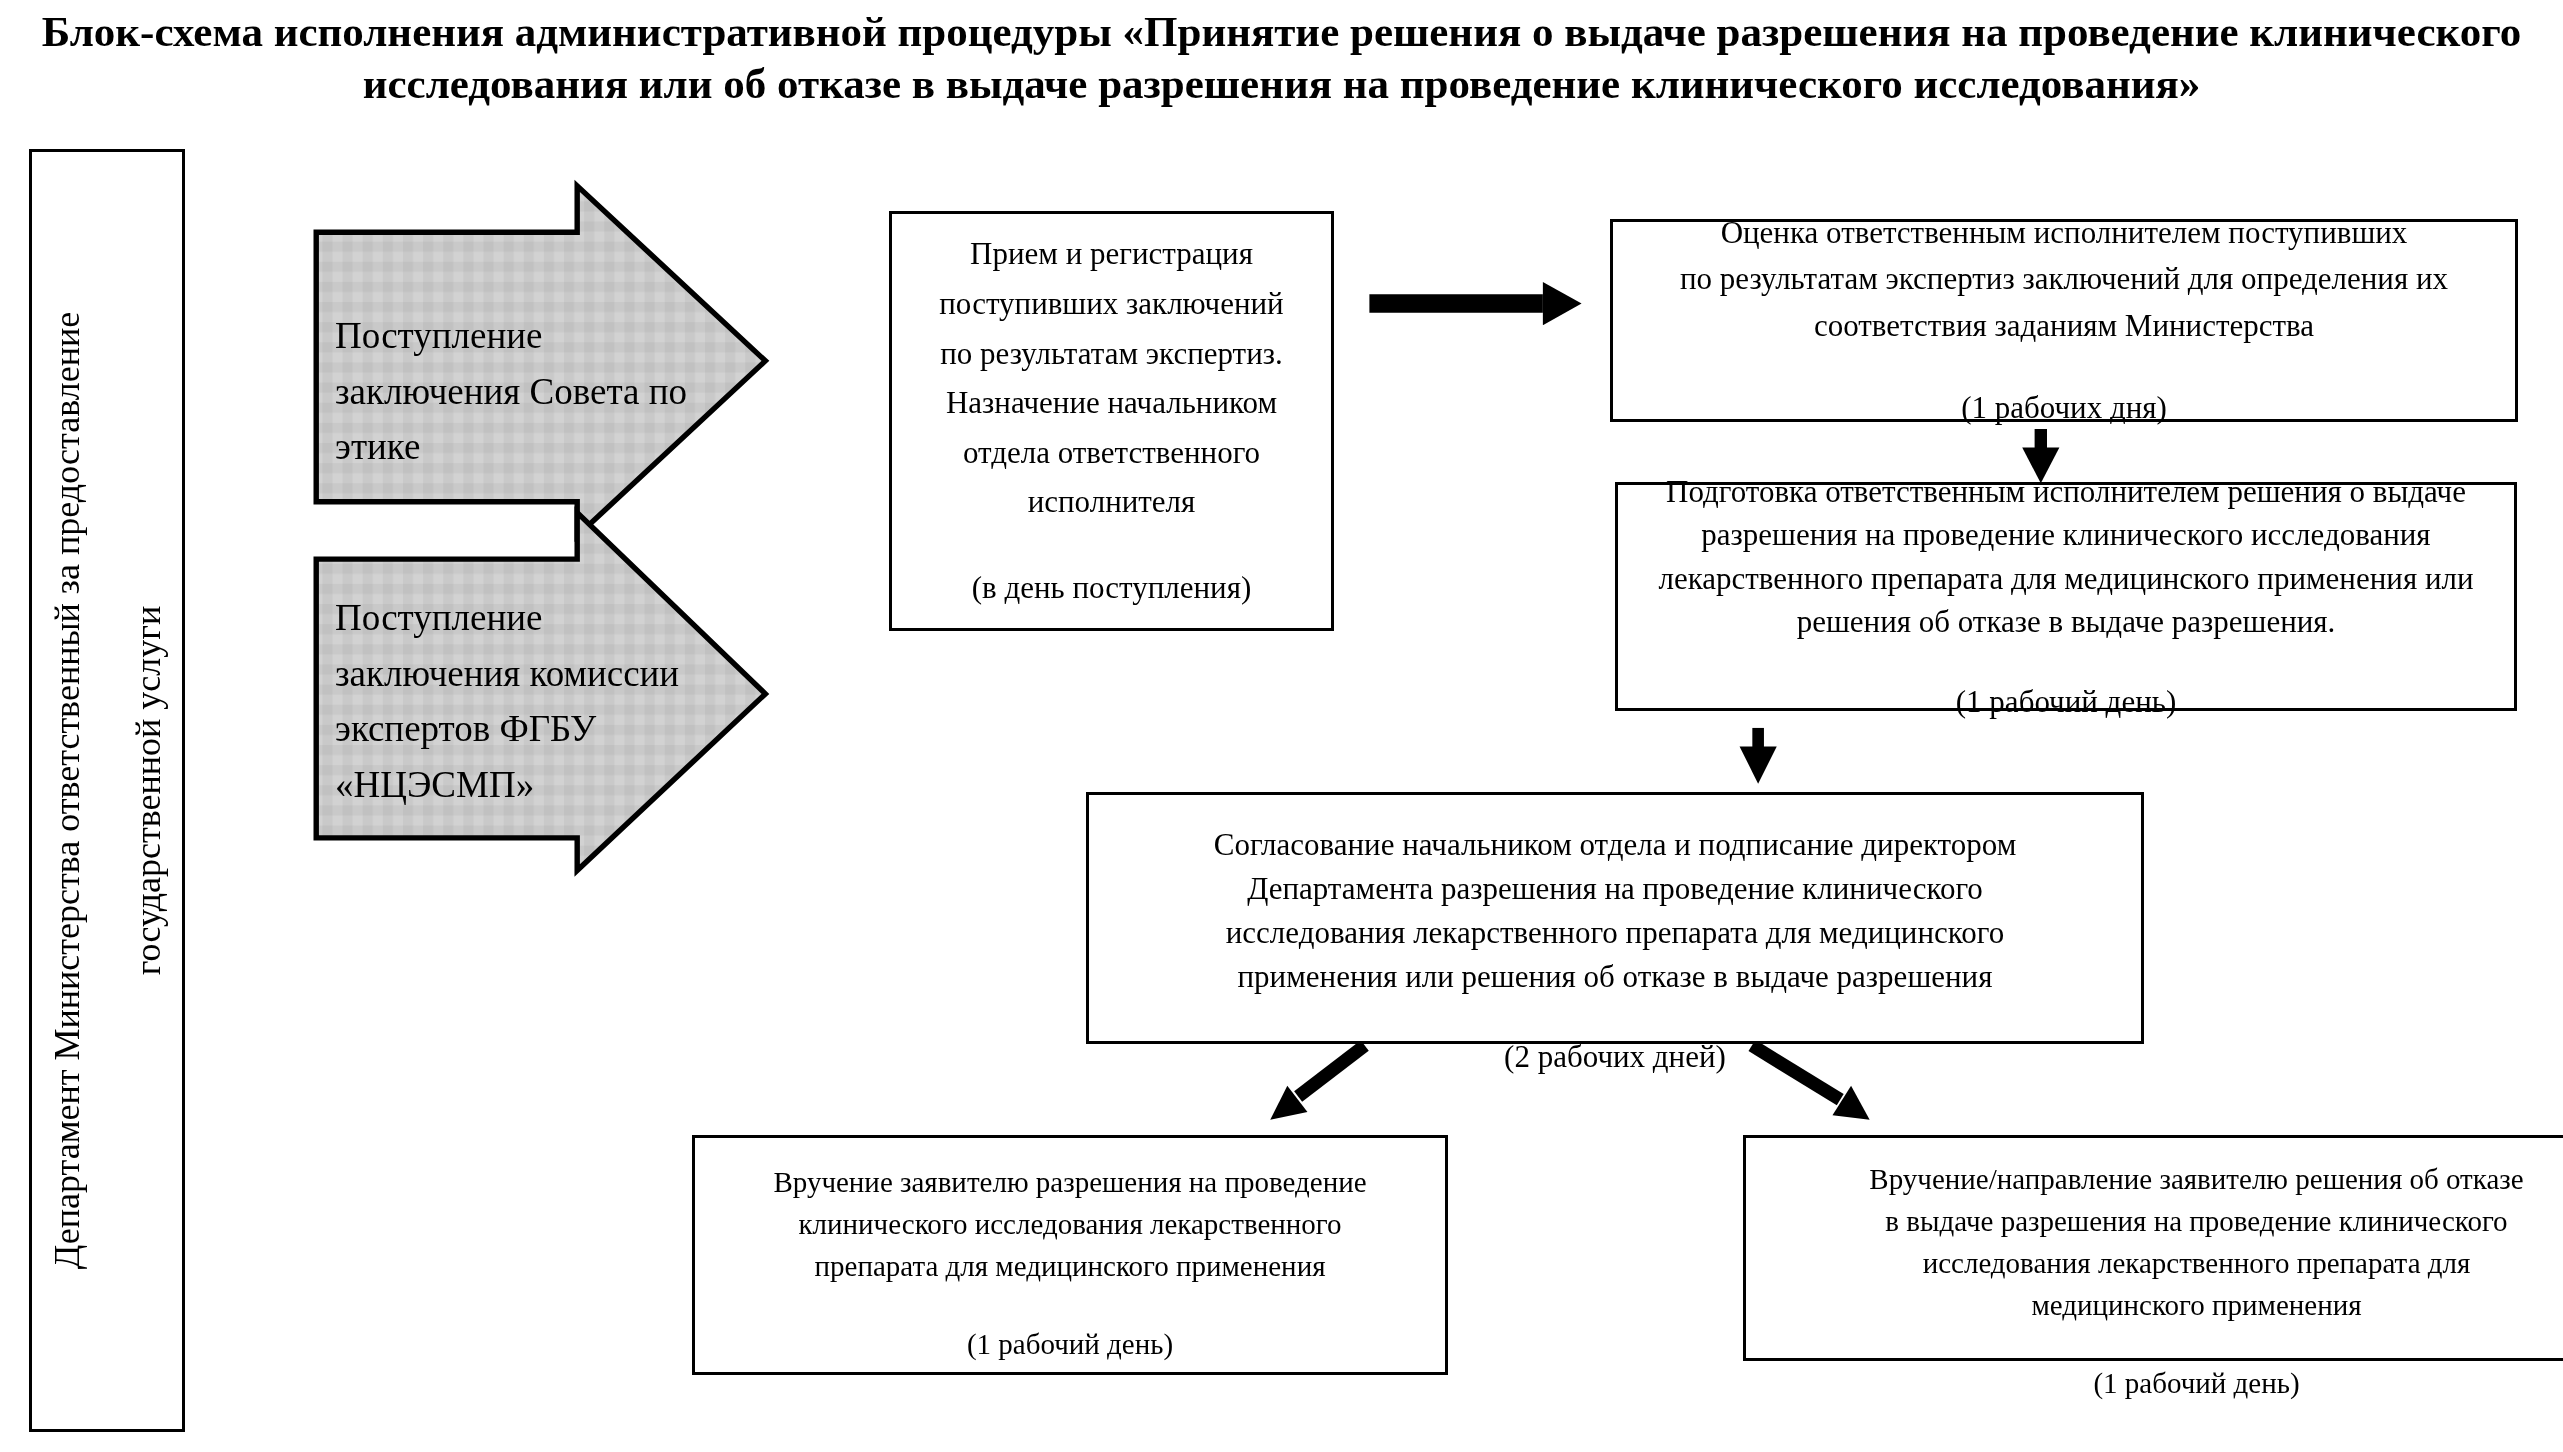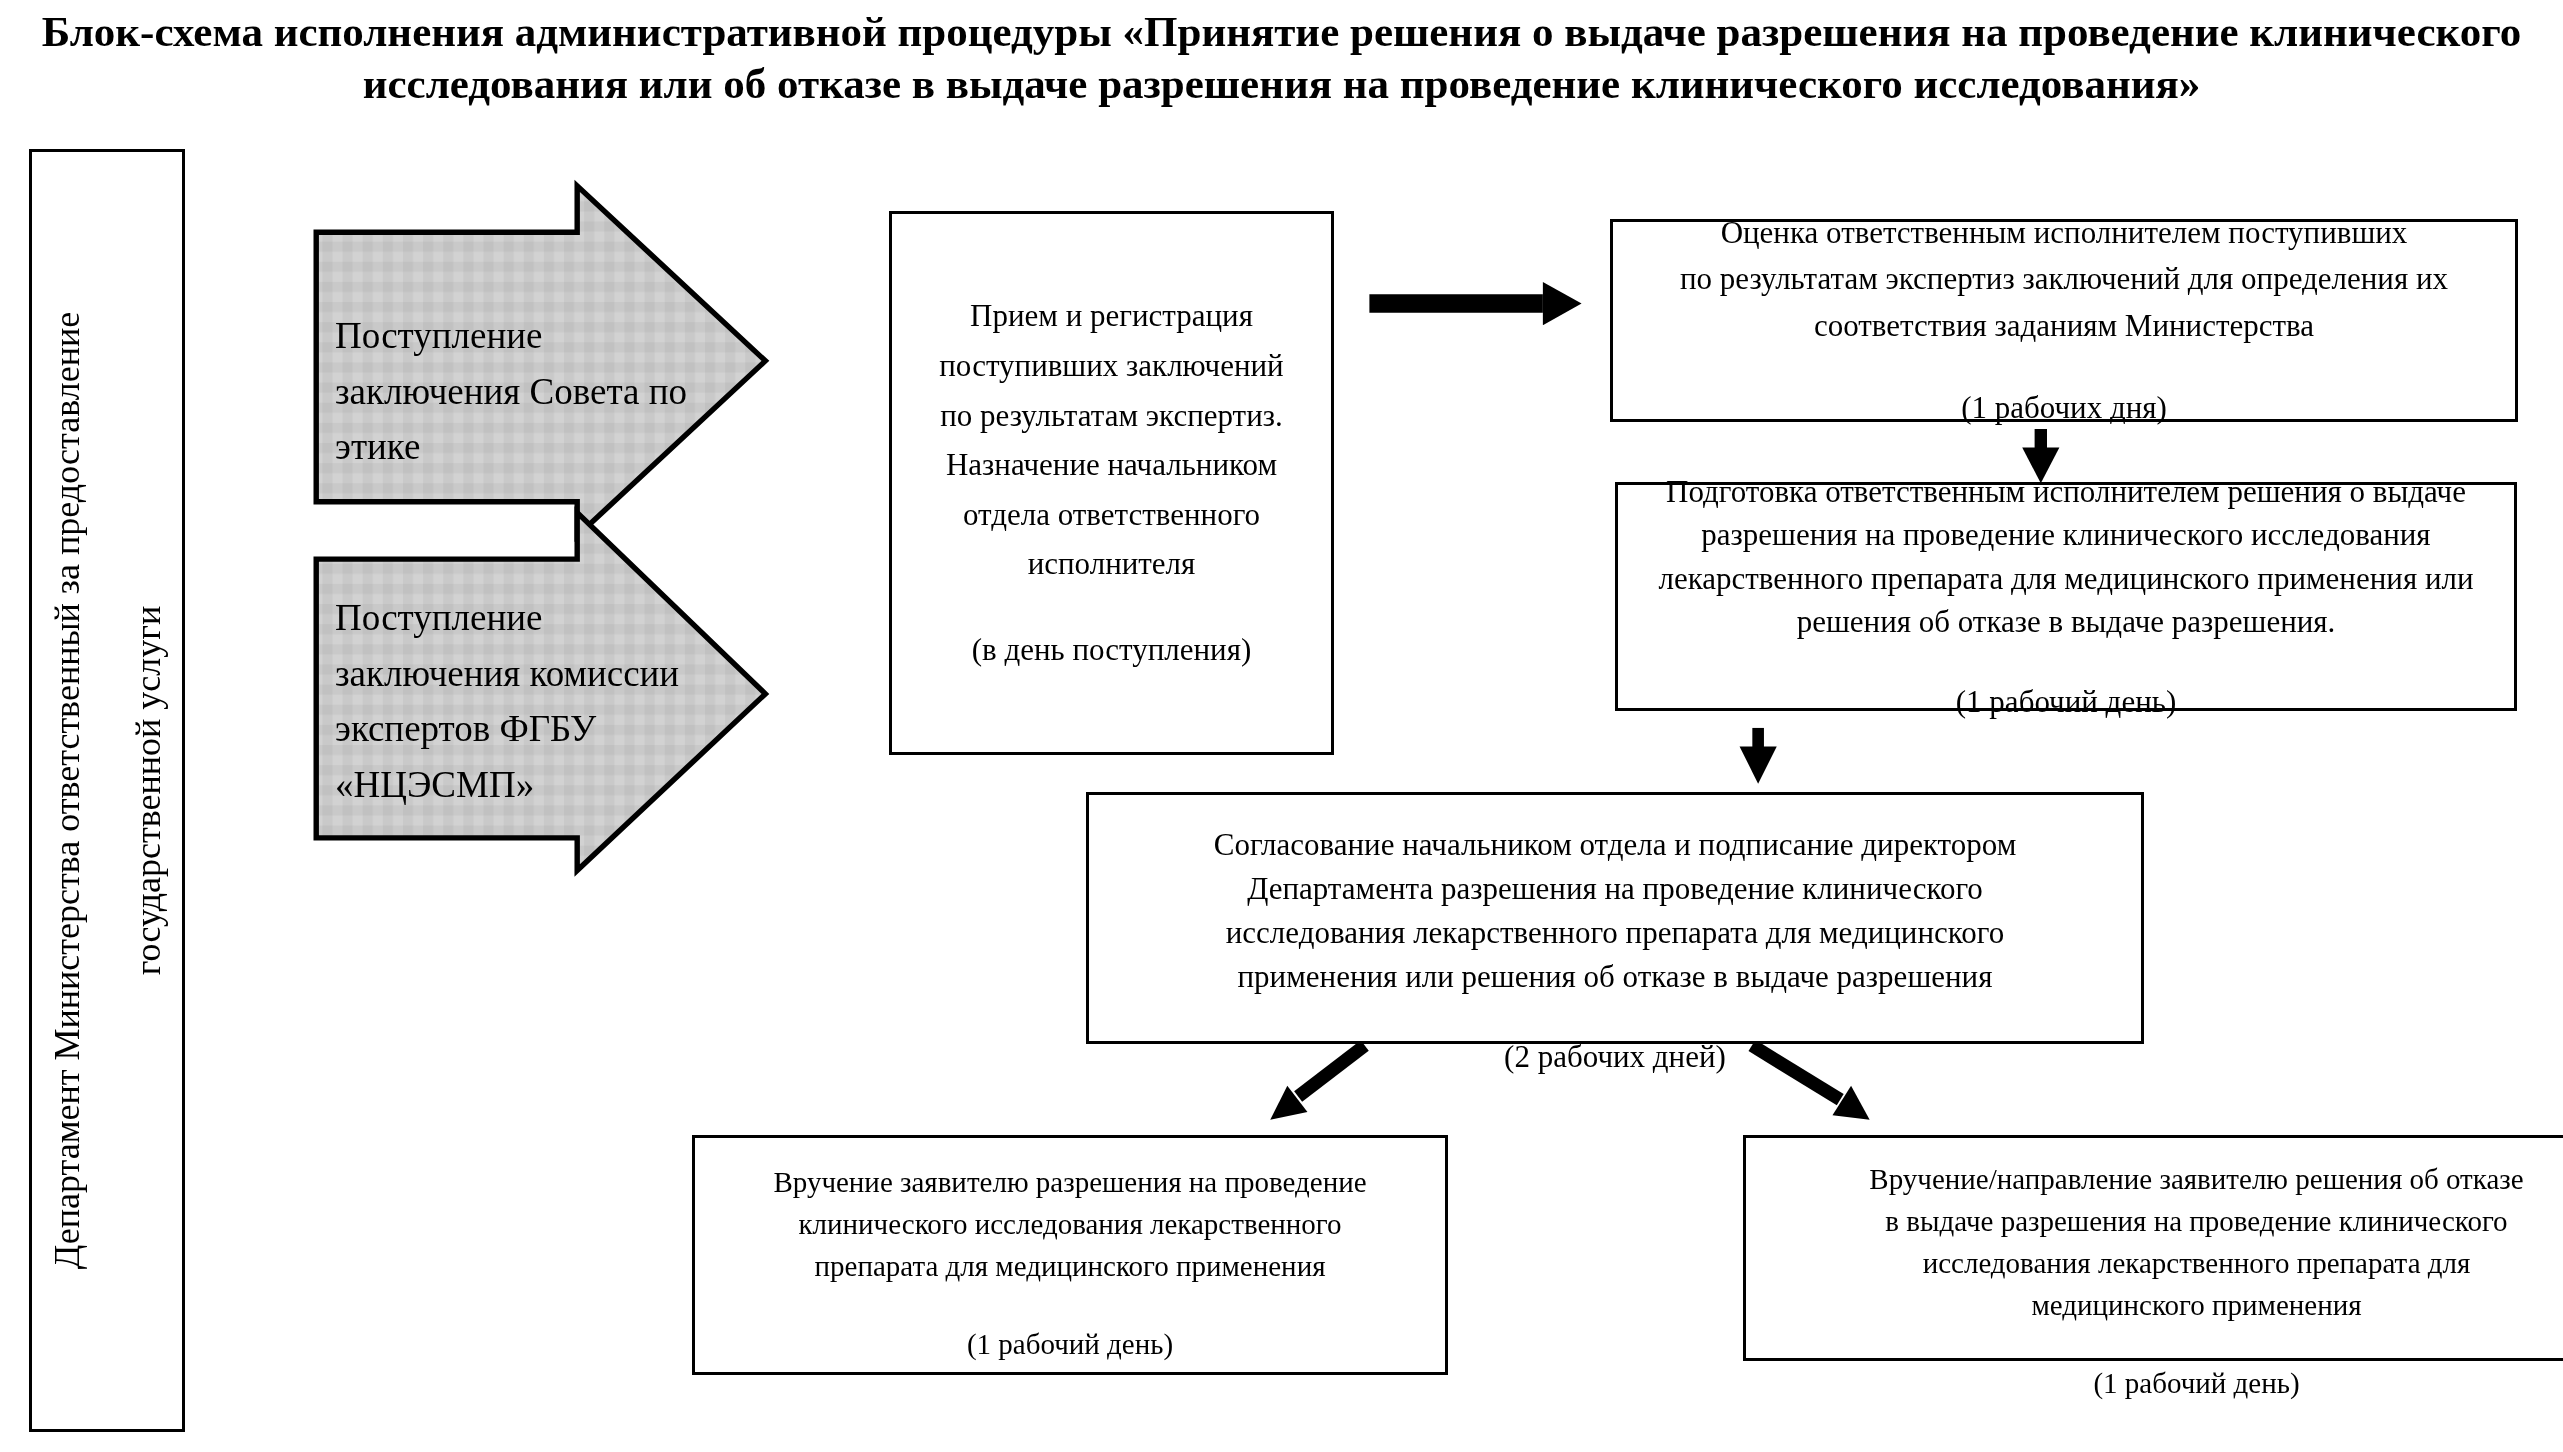--- a/index.html
+++ b/index.html
@@ -14,21 +14,21 @@
     position:absolute;top:6.2px;left:23px;right:23px;z-index:3;
     text-align:center;font-size:43px;font-weight:600;line-height:1.2;
   }
   .box{
     position:absolute;z-index:2;box-sizing:border-box;
     border:3.9px solid #000;background:#fff;
     display:flex;flex-direction:column;align-items:center;justify-content:center;
     text-align:center;font-size:31px;line-height:1.45;gap:36px;
   }
   .box .dur{white-space:pre-line;}
-  #box-reception{left:889px;top:211px;width:445px;height:544px;line-height:1.6;padding:0 14px;}
+  #box-reception{left:889px;top:211px;width:445px;height:420px;line-height:1.6;padding:0 14px;}
   #box-evaluation{left:1610px;top:219px;width:908px;height:203px;padding:0 22px;line-height:1.5;}
   #box-preparation{left:1615px;top:482px;width:902px;height:229px;padding:0 18.6px;line-height:1.4;}
   #box-approval{left:1086px;top:792px;width:1058px;height:252px;padding:0 18.6px;line-height:1.42;justify-content:flex-start;padding-top:28px;}
   #box-grant{left:692px;top:1135px;width:756px;height:240px;font-size:29px;justify-content:flex-start;padding:23px 14px 0;}
   #box-refusal{left:1743px;top:1135px;width:907px;height:226px;font-size:29px;justify-content:flex-start;padding:20px 11px 0;}
   #sidebar-box{
     position:absolute;z-index:2;left:29px;top:149px;width:156px;height:1283px;
     border:3.9px solid #000;background:#fff;box-sizing:border-box;
   }
   #sidebar-label{

